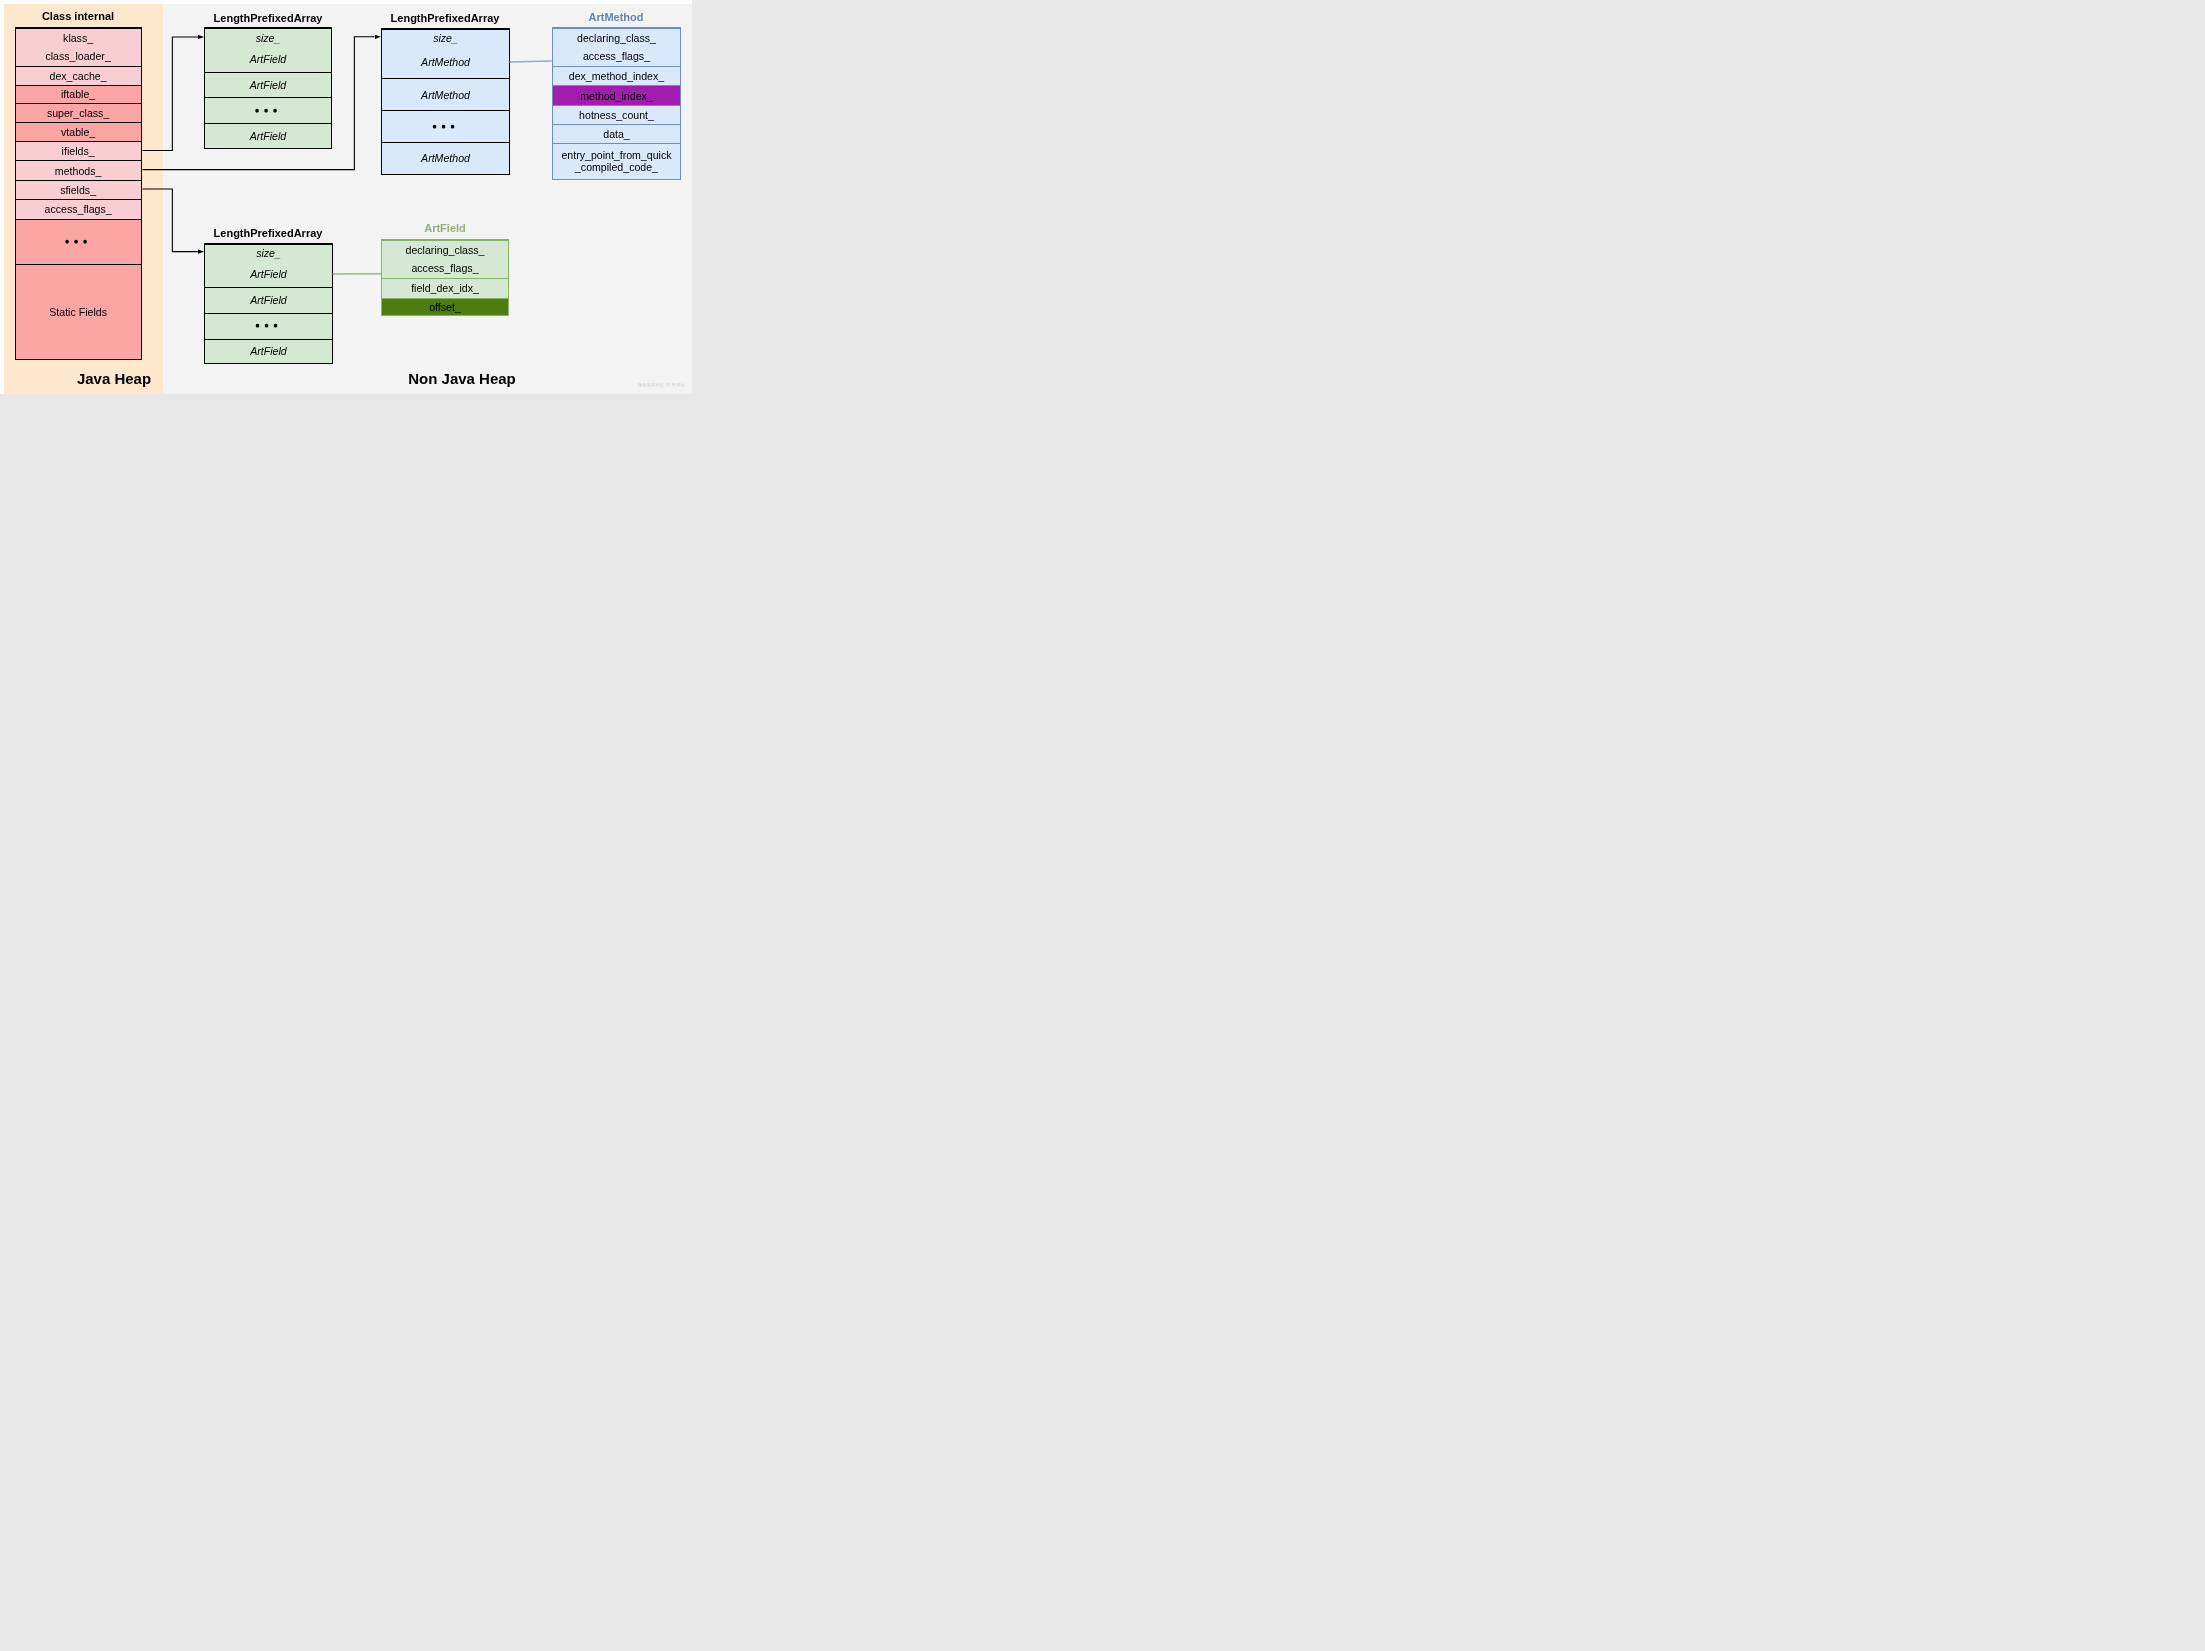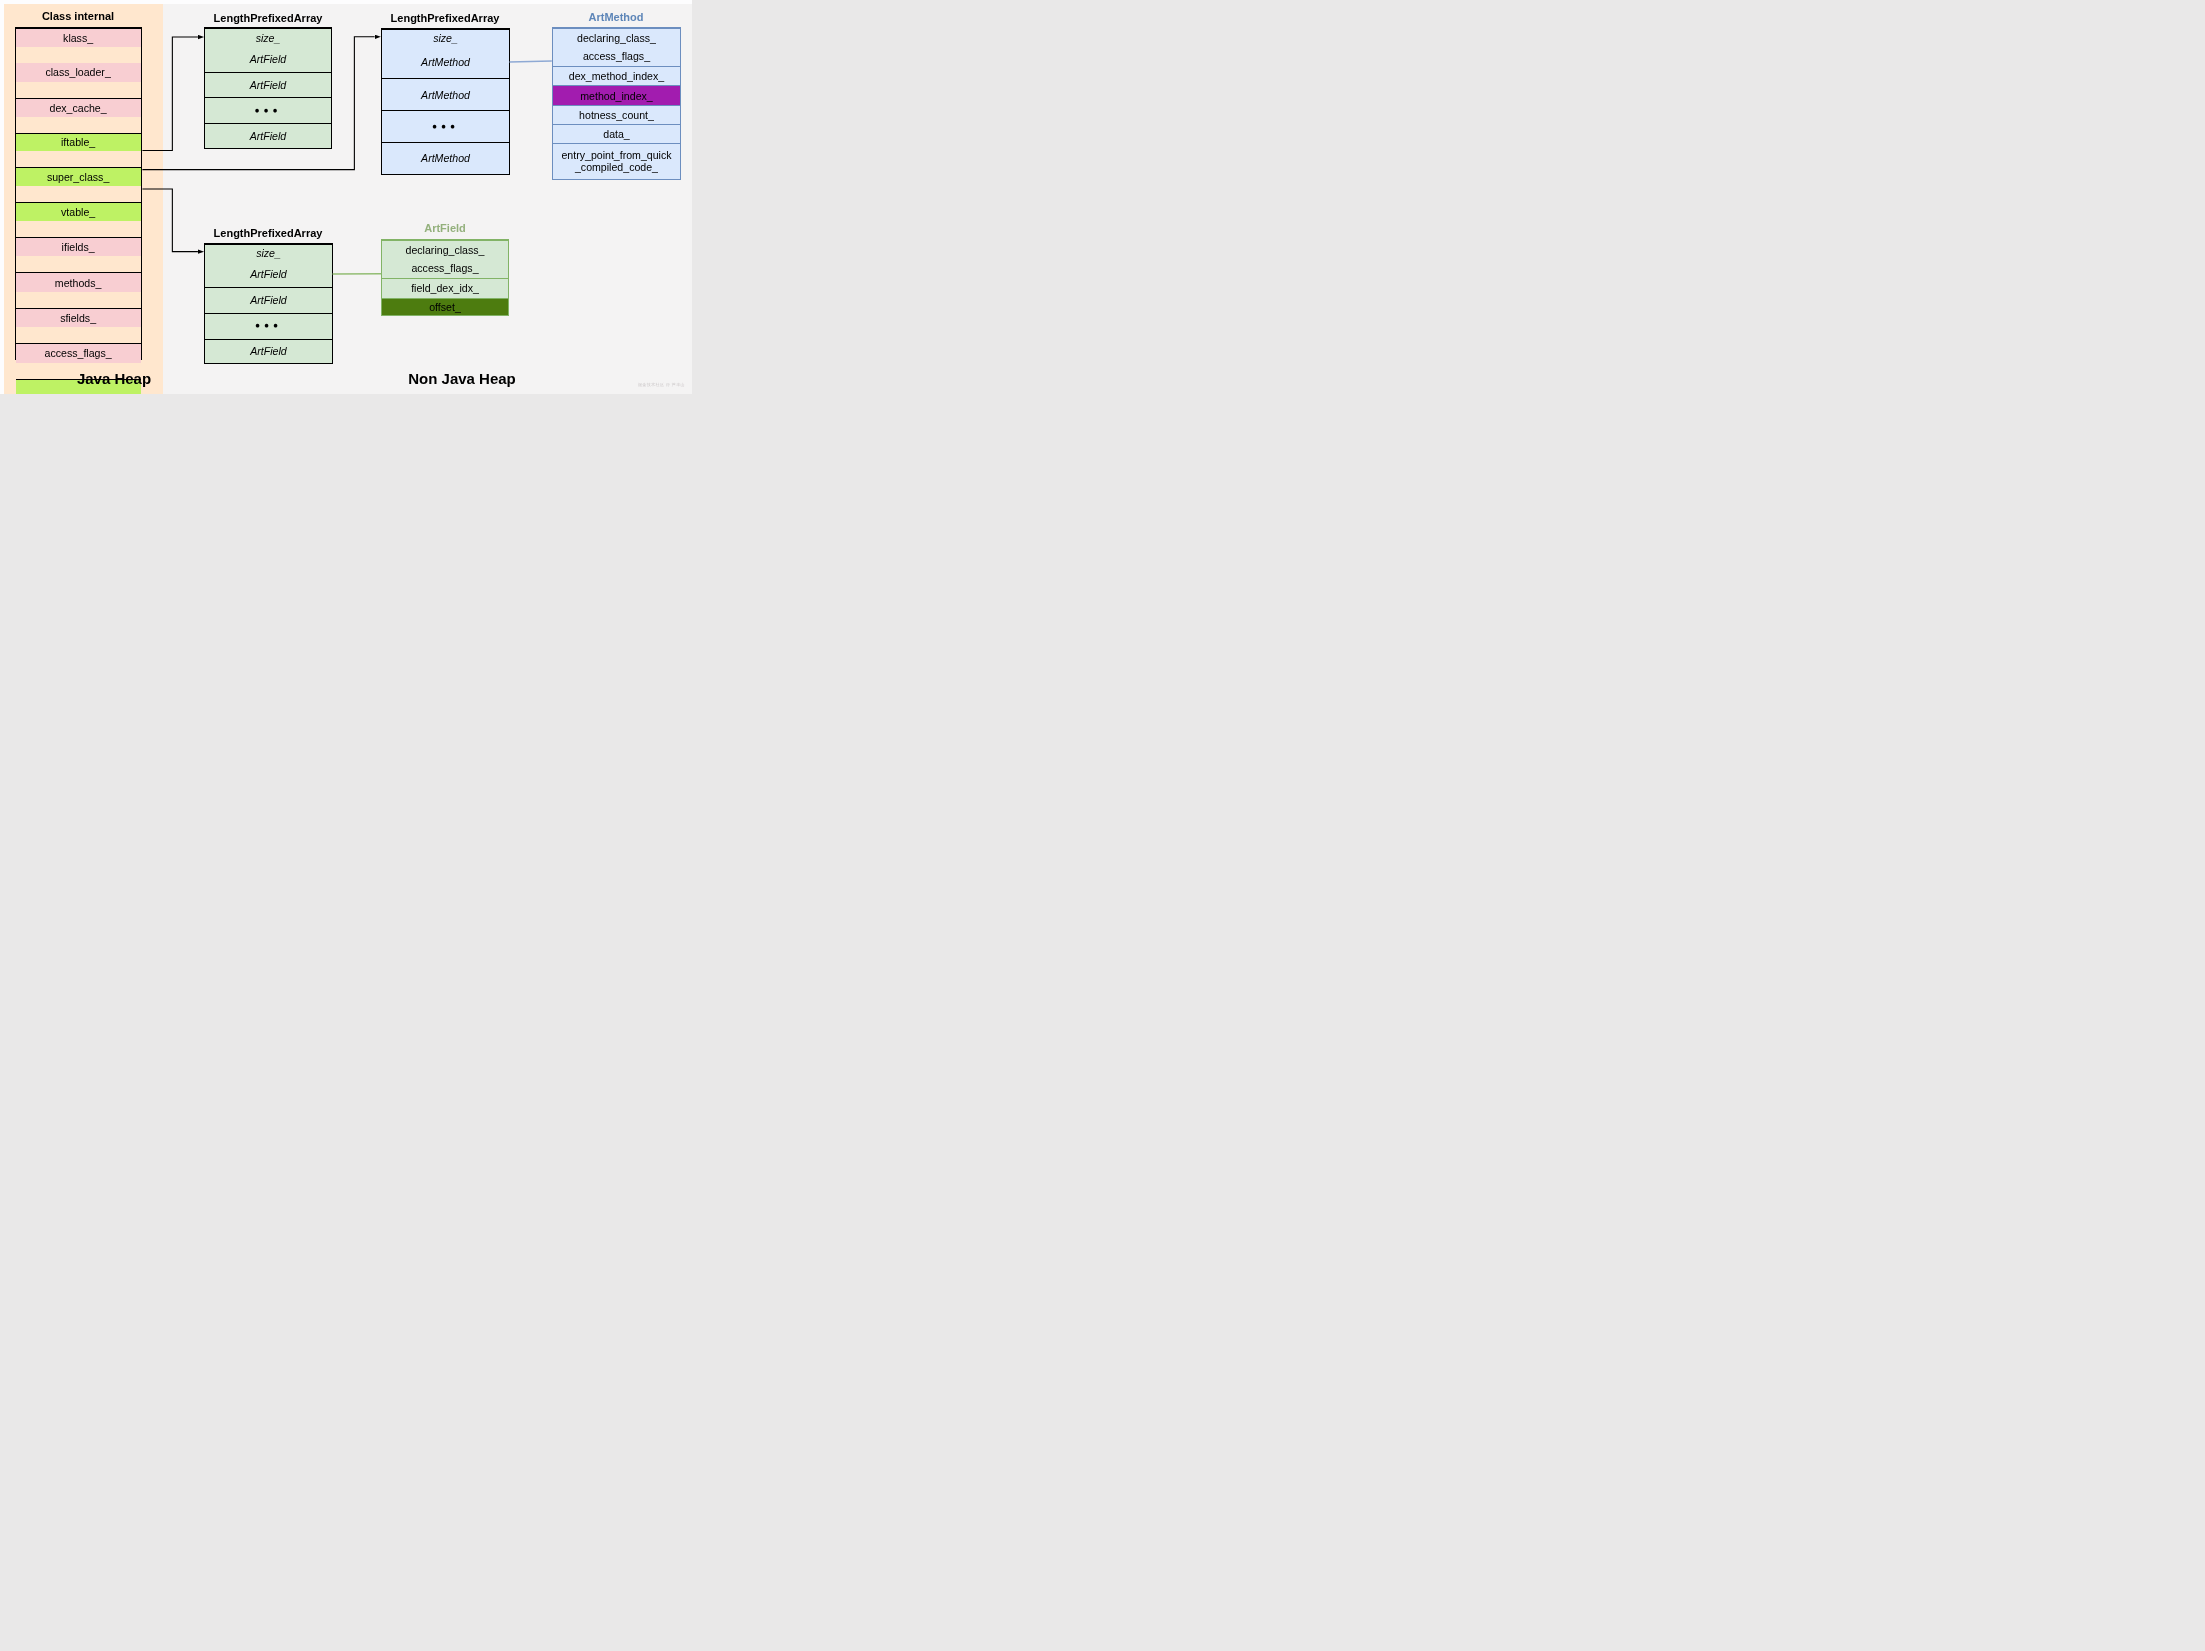--- a/index.html
+++ b/index.html
@@ -28,23 +28,22 @@
     font-size:10.6px;line-height:1.15;text-align:center;white-space:pre-line;
     box-sizing:border-box;
   }
   .tbl .row.dots{font-size:8.4px;letter-spacing:4px;font-weight:bold;}
 
   
   #class-internal{
     left:14.6px;top:27px;width:127px;height:333px;
     border:1.1px solid #000;
     grid-template-rows:19px 19px 18.5px 18.5px 19.4px 19px 19px 19.4px 19.4px 19.4px 45px auto;
-    gap:16px;
-  }
-  #class-internal .row{background:#bef264;border-top:1.1px solid #000;}
+  }
+  #class-internal .row{background:#fca5a5;border-top:1.1px solid #000;}
   #class-internal .row:nth-of-type(2){border-top:none;}
   #class-internal .row.filled{background:#f8ced2;}
 
   
   .arr{border:0.9px solid #000;}
   .arr .row{border-top:0.9px solid #000;font-style:italic;}
   .arr .row:nth-of-type(2){border-top:none;}
 
   #field-array-top{
     left:204px;top:27px;width:128px;height:122px;

